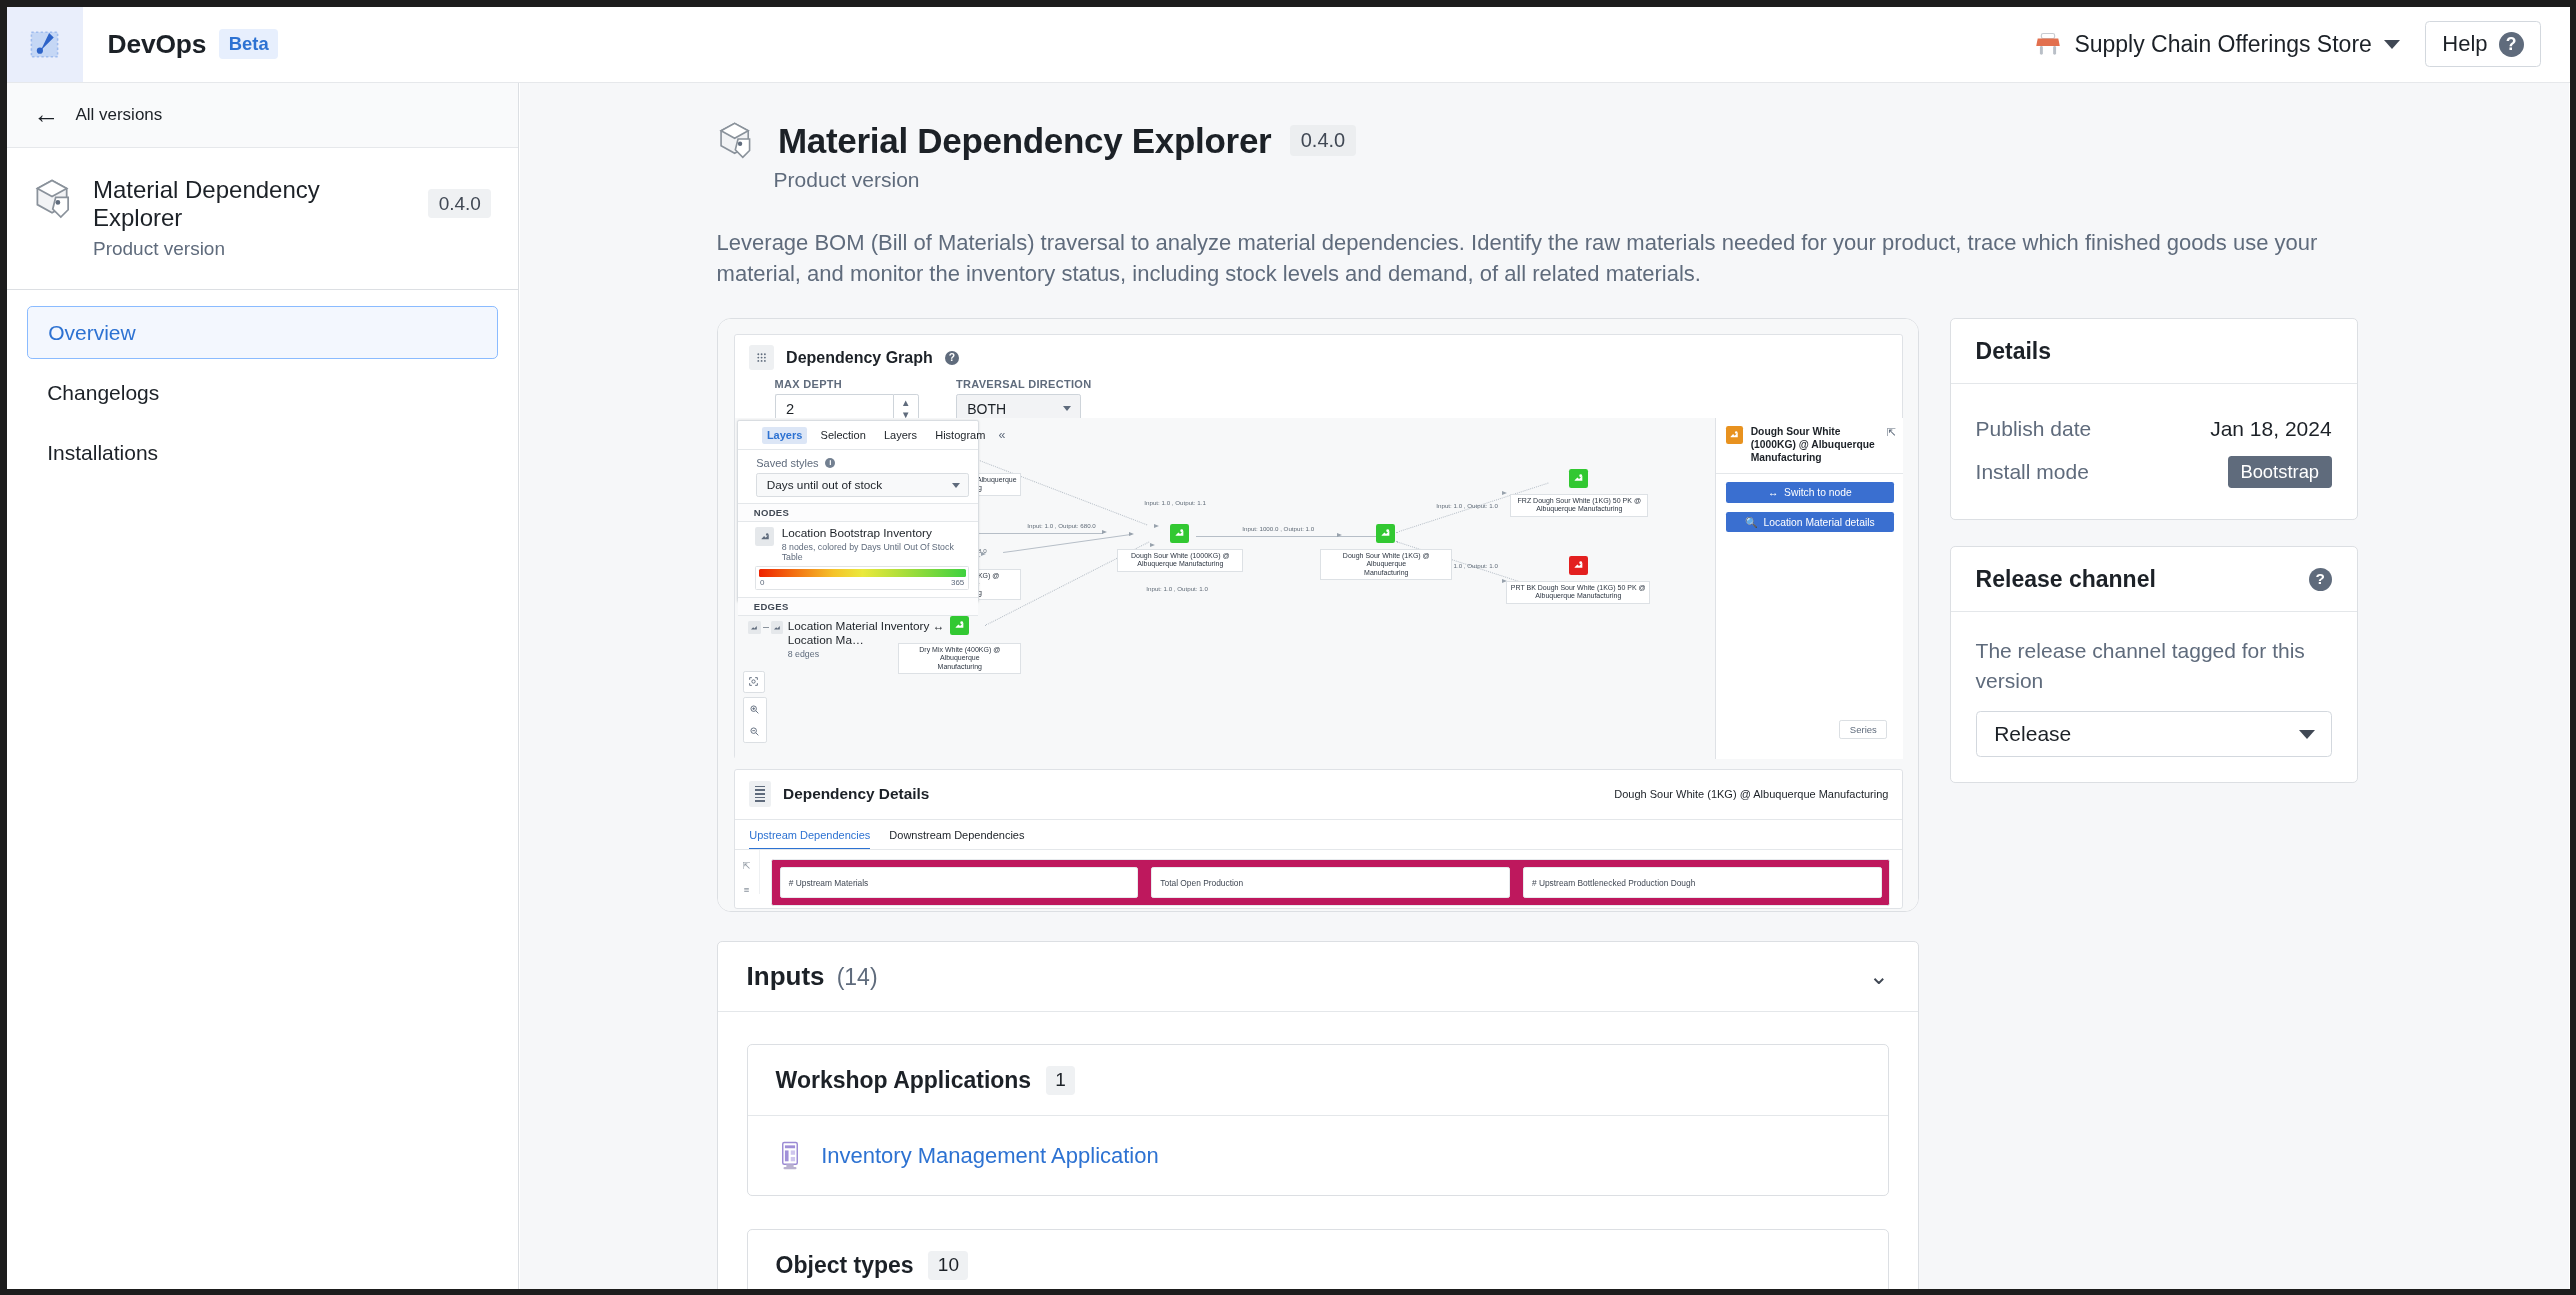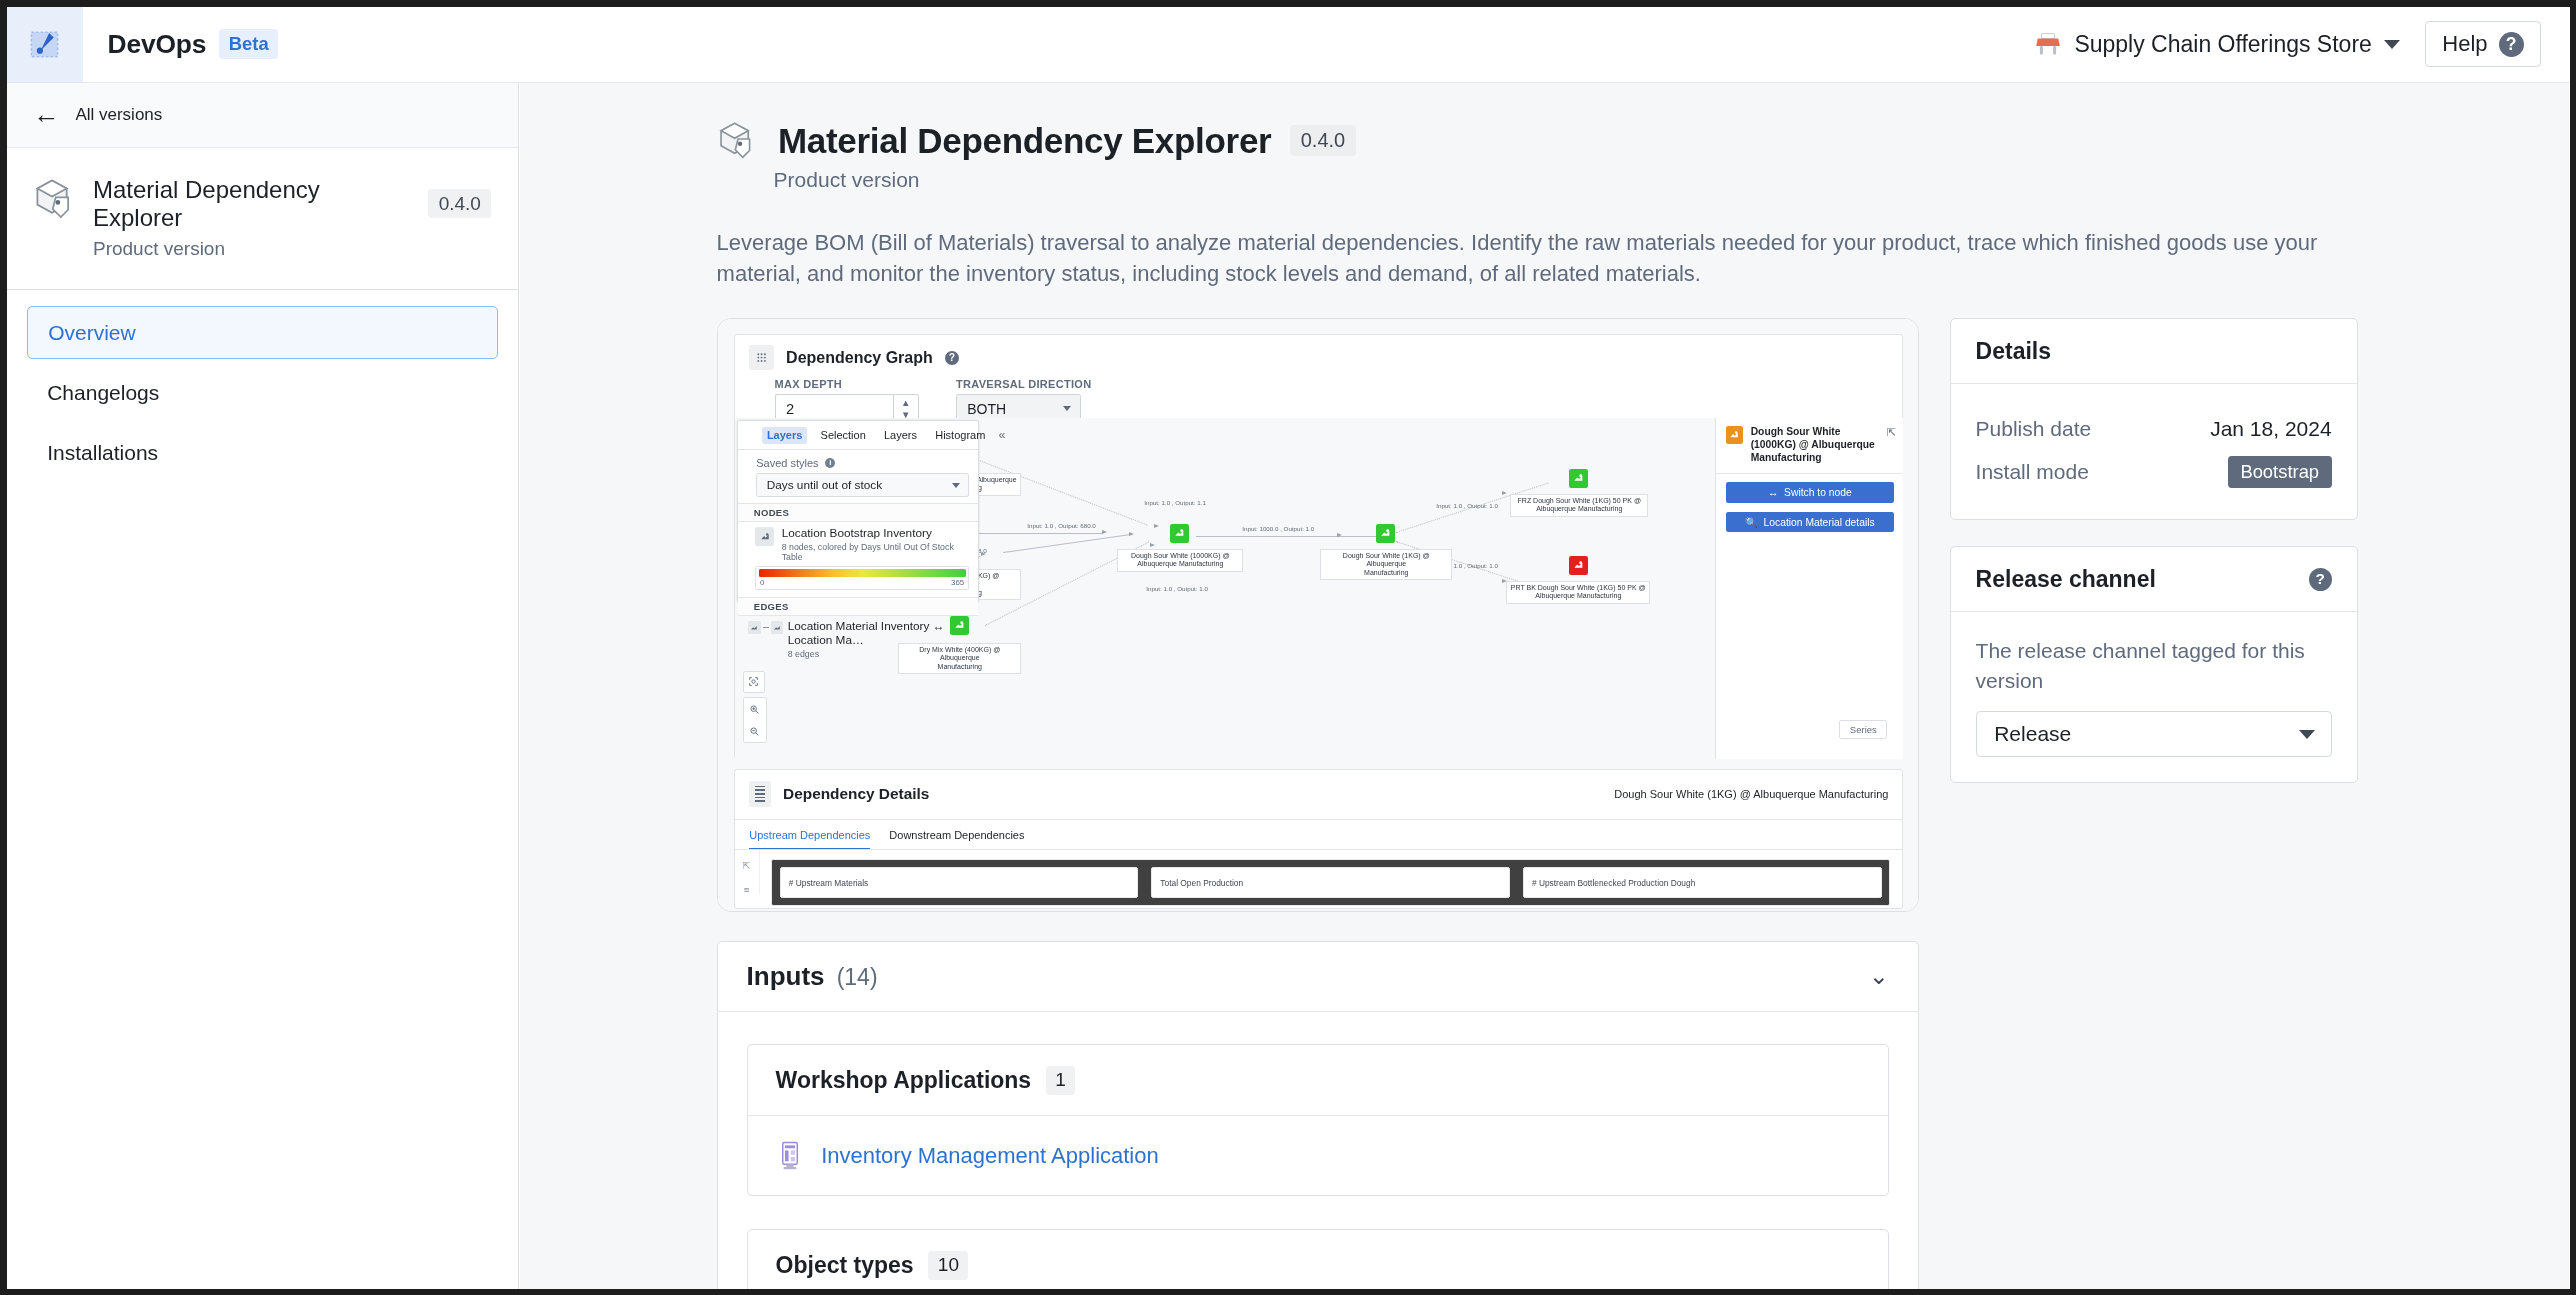--- a/index.html
+++ b/index.html
@@ -293,21 +293,21 @@
   .dd-tab.active { color: #2d72d2; border-bottom: 1.5px solid #2d72d2; }
   .dd-tabline { border-bottom: 0.7px solid #e4e7ea; }
   .dd-body { display: flex; }
   .dd-rail {
     width: 25px; padding-top: 10.3px; display: flex; flex-direction: column;
     align-items: center; gap: 13.2px; color: #8b949e; font-size: 9.5px;
     border-right: 0.7px solid #eef0f2; height: 44px;
   }
   .dd-cards {
     flex: 1; margin: 8.8px 11.8px 0 11.8px; border: 0.7px solid #e7eaed;
-    border-radius: 2.2px; background: #404040; padding: 7.3px;
+    border-radius: 2.2px; background: #be185d; padding: 7.3px;
     display: flex; gap: 13px;
   }
   .dd-card {
     flex: 1; background: #fff; border: 0.7px solid #e7eaed; border-radius: 2.2px;
     padding: 9.5px 8px; font-size: 8.4px; color: #404854;
   }
 
   
   .right-col { display: flex; flex-direction: column; gap: 26.4px; width: 408px; }
   .info-card { background: #fff; border: 1.5px solid #dcdfe3; border-radius: 5.1px; }

